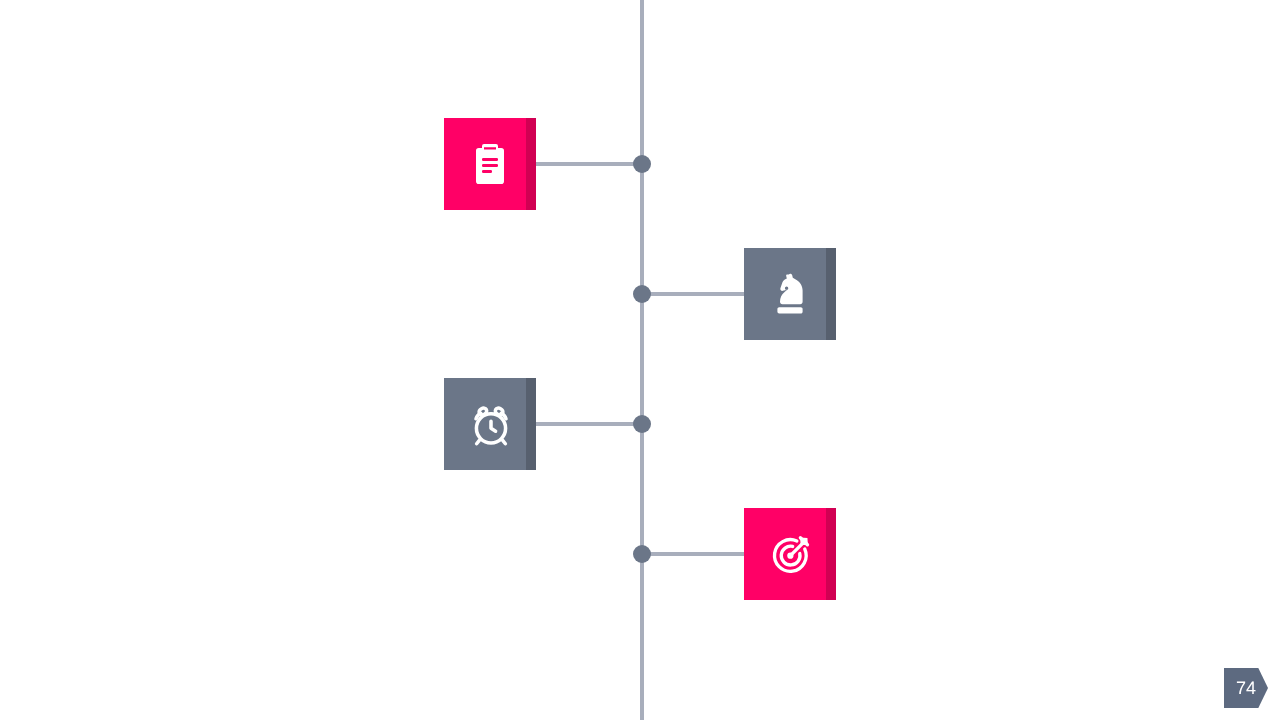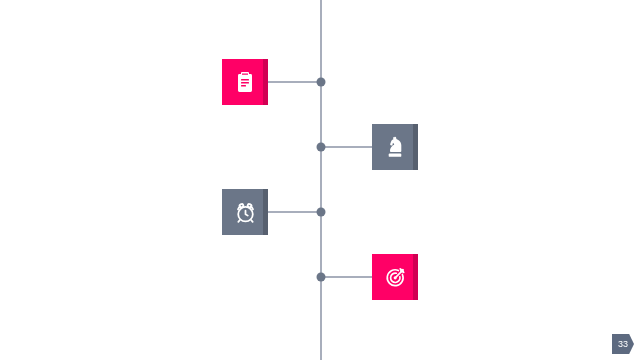--- a/index.html
+++ b/index.html
@@ -152,15 +152,15 @@
         <path d="M18.6 9.1a7.6 7.6 0 1 1-3.8-3.8"></path>
         <path d="M16.2 11.3a4.5 4.5 0 1 1-3.4-3.4"></path>
         <circle cx="11.7" cy="12.3" r="1.5" fill="#ffffff" stroke="none"></circle>
         <path d="M11.7 12.3l6.6-6.6"></path>
         <path d="M16.4 3.6l.2 3.5 3.5.2-.2-3.5z" fill="#ffffff" stroke="none"></path>
         <path d="M16.5 3.7l3.4 3.4"></path>
       </svg>
     </span>
   </div>
 
-  <div class="page-badge">33</div>
+  <div class="page-badge">74</div>
 
 </div>
 
 </body></html>

